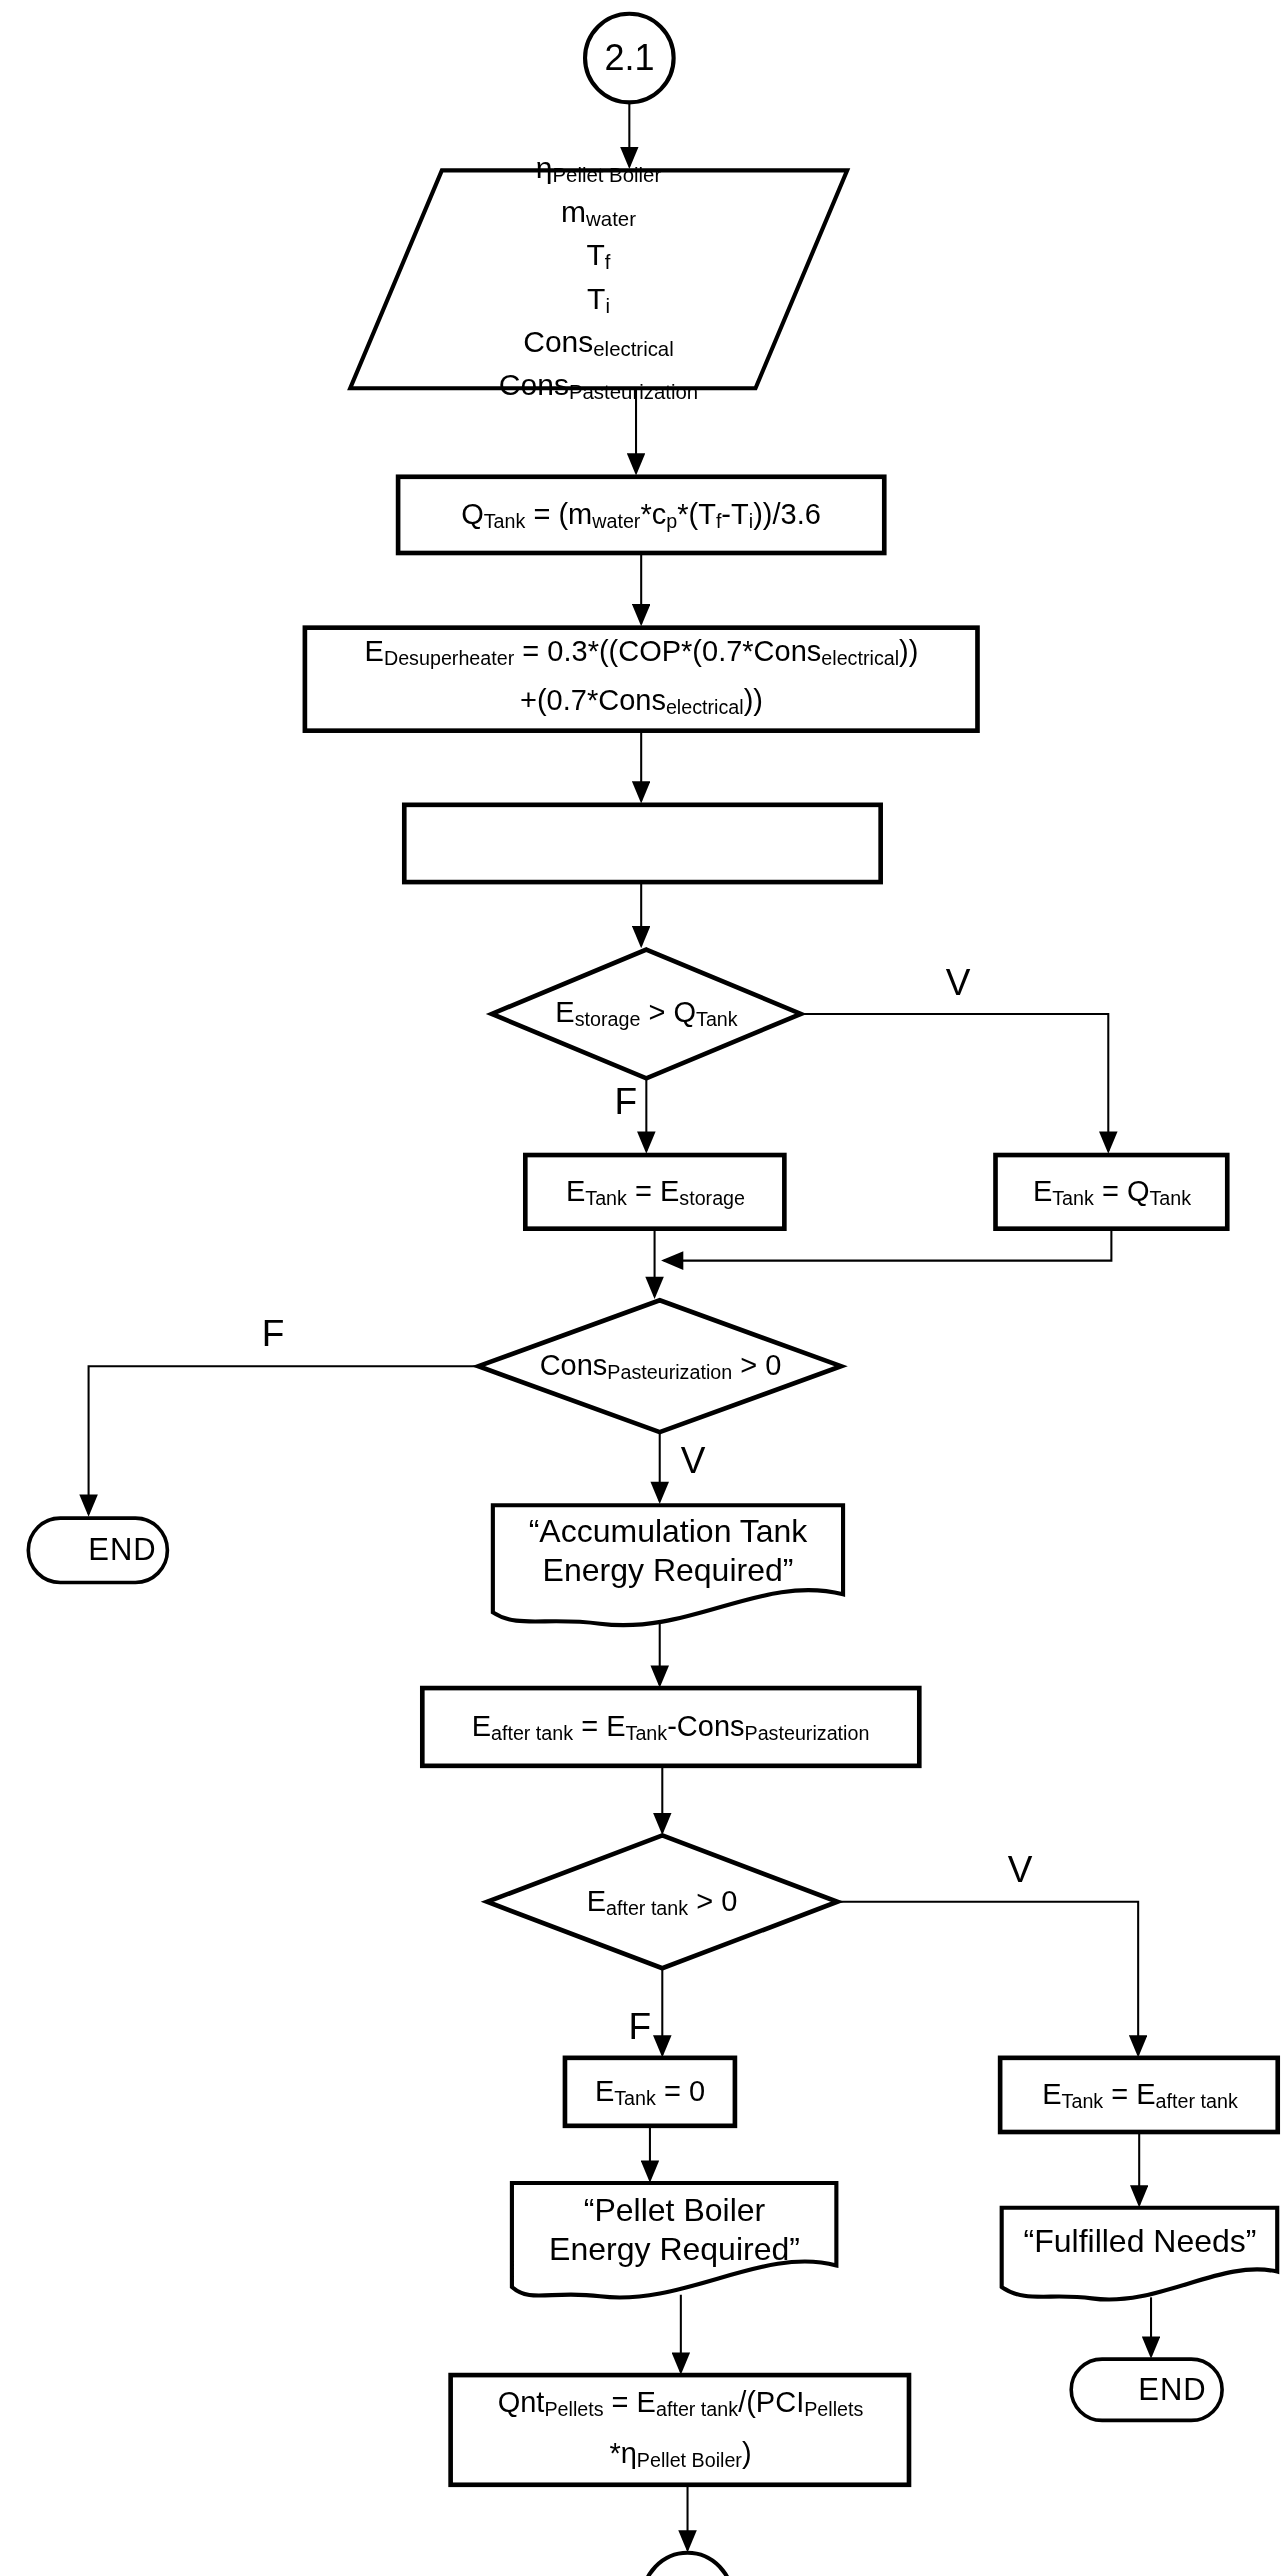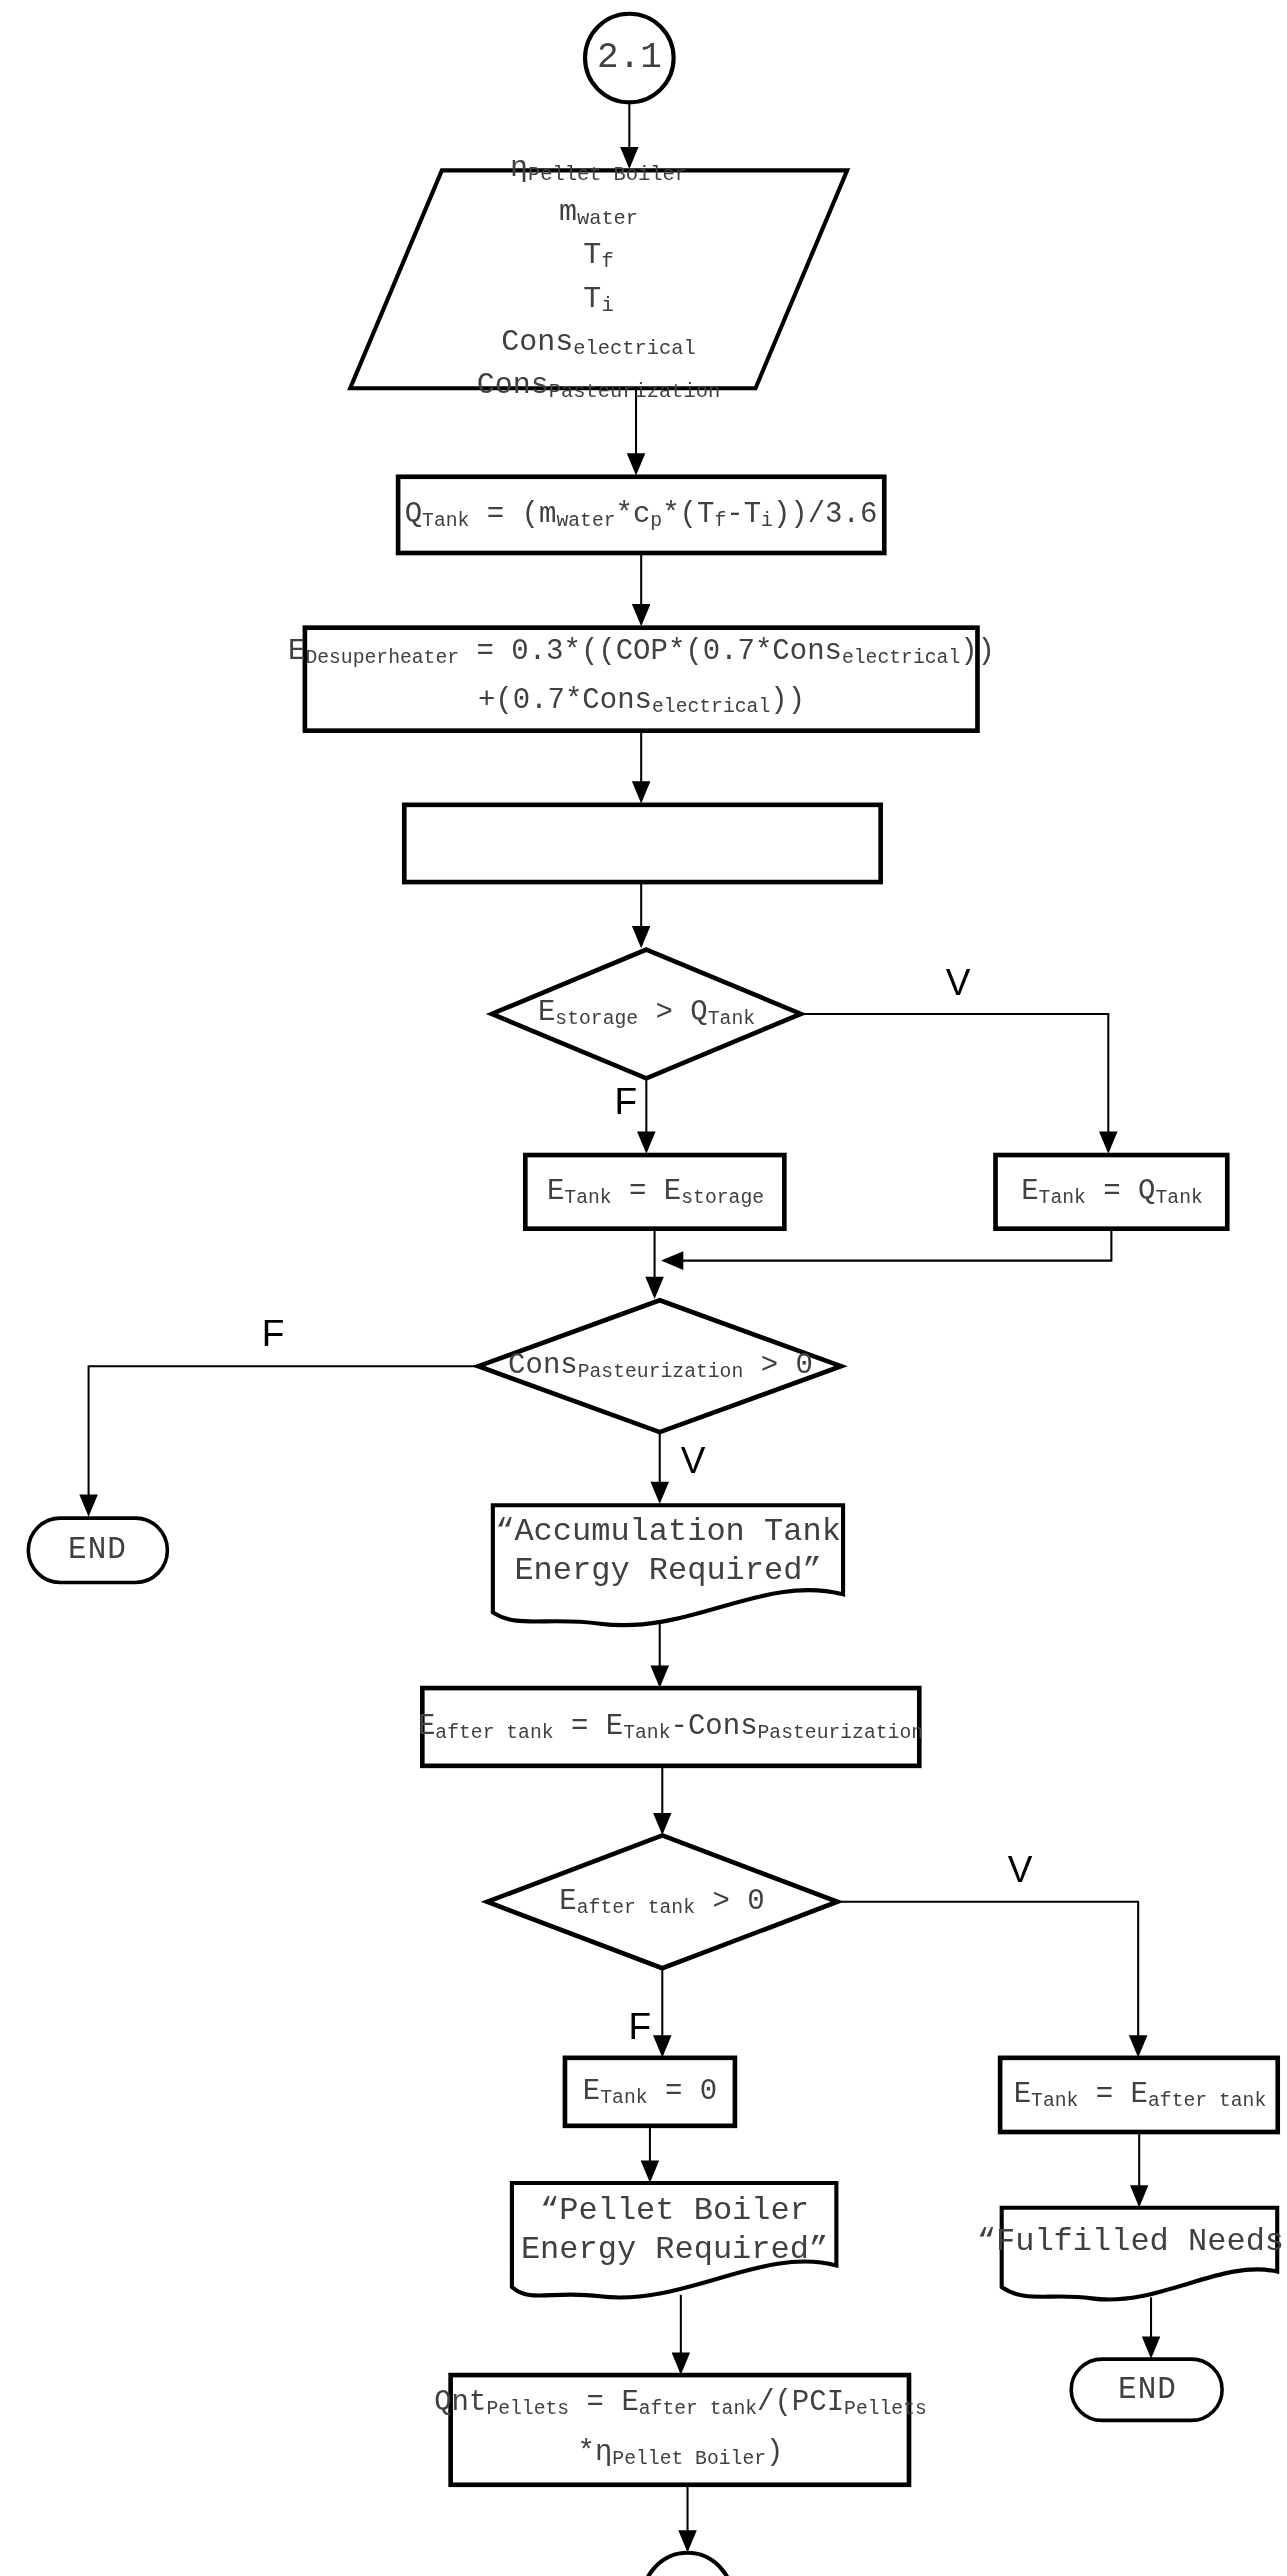--- a/index.html
+++ b/index.html
@@ -11,37 +11,36 @@
     color:#000;
   }
   #shapes{position:absolute;left:0;top:0;}
   .node{
     position:absolute;
     display:flex;flex-direction:column;
     justify-content:center;align-items:center;
     text-align:center;
     font-size:29px;line-height:1.3;
     white-space:nowrap;
-    color:#404040;
-    font-family:Liberation Mono, monospace;
+    color:#000000;
   }
   .node .tl{display:block;}
   .sb{font-size:0.68em;vertical-align:-0.22em;}
   .lh-wide .tl{line-height:41px;}
   .lh-doc .tl{line-height:39px;}
   .lh-inp .tl{line-height:36px;}
   .lh-qnt .tl{line-height:44px;}
   .edge-label{
     position:absolute;
     font-size:37px;line-height:1;
     text-align:center;color:#000;
   }
   .align-right{text-align:right;}
   .big{font-size:36px;}
-  .end-label{font-size:31px;letter-spacing:1px;}
+  .end-label{font-size:31px;letter-spacing:1px;margin-left:25px;}
   .doc-text{font-size:32px;text-align:center;}
 </style>
 </head>
 <body>
 
 <div id="canvas">
 
   <svg id="shapes" width="1287" height="2651" viewBox="0 0 2499 5146">
     <defs>
       <marker id="ah" viewBox="0 0 12 10" markerWidth="11" markerHeight="9" refX="10.5" refY="5" orient="auto-start-reverse">

